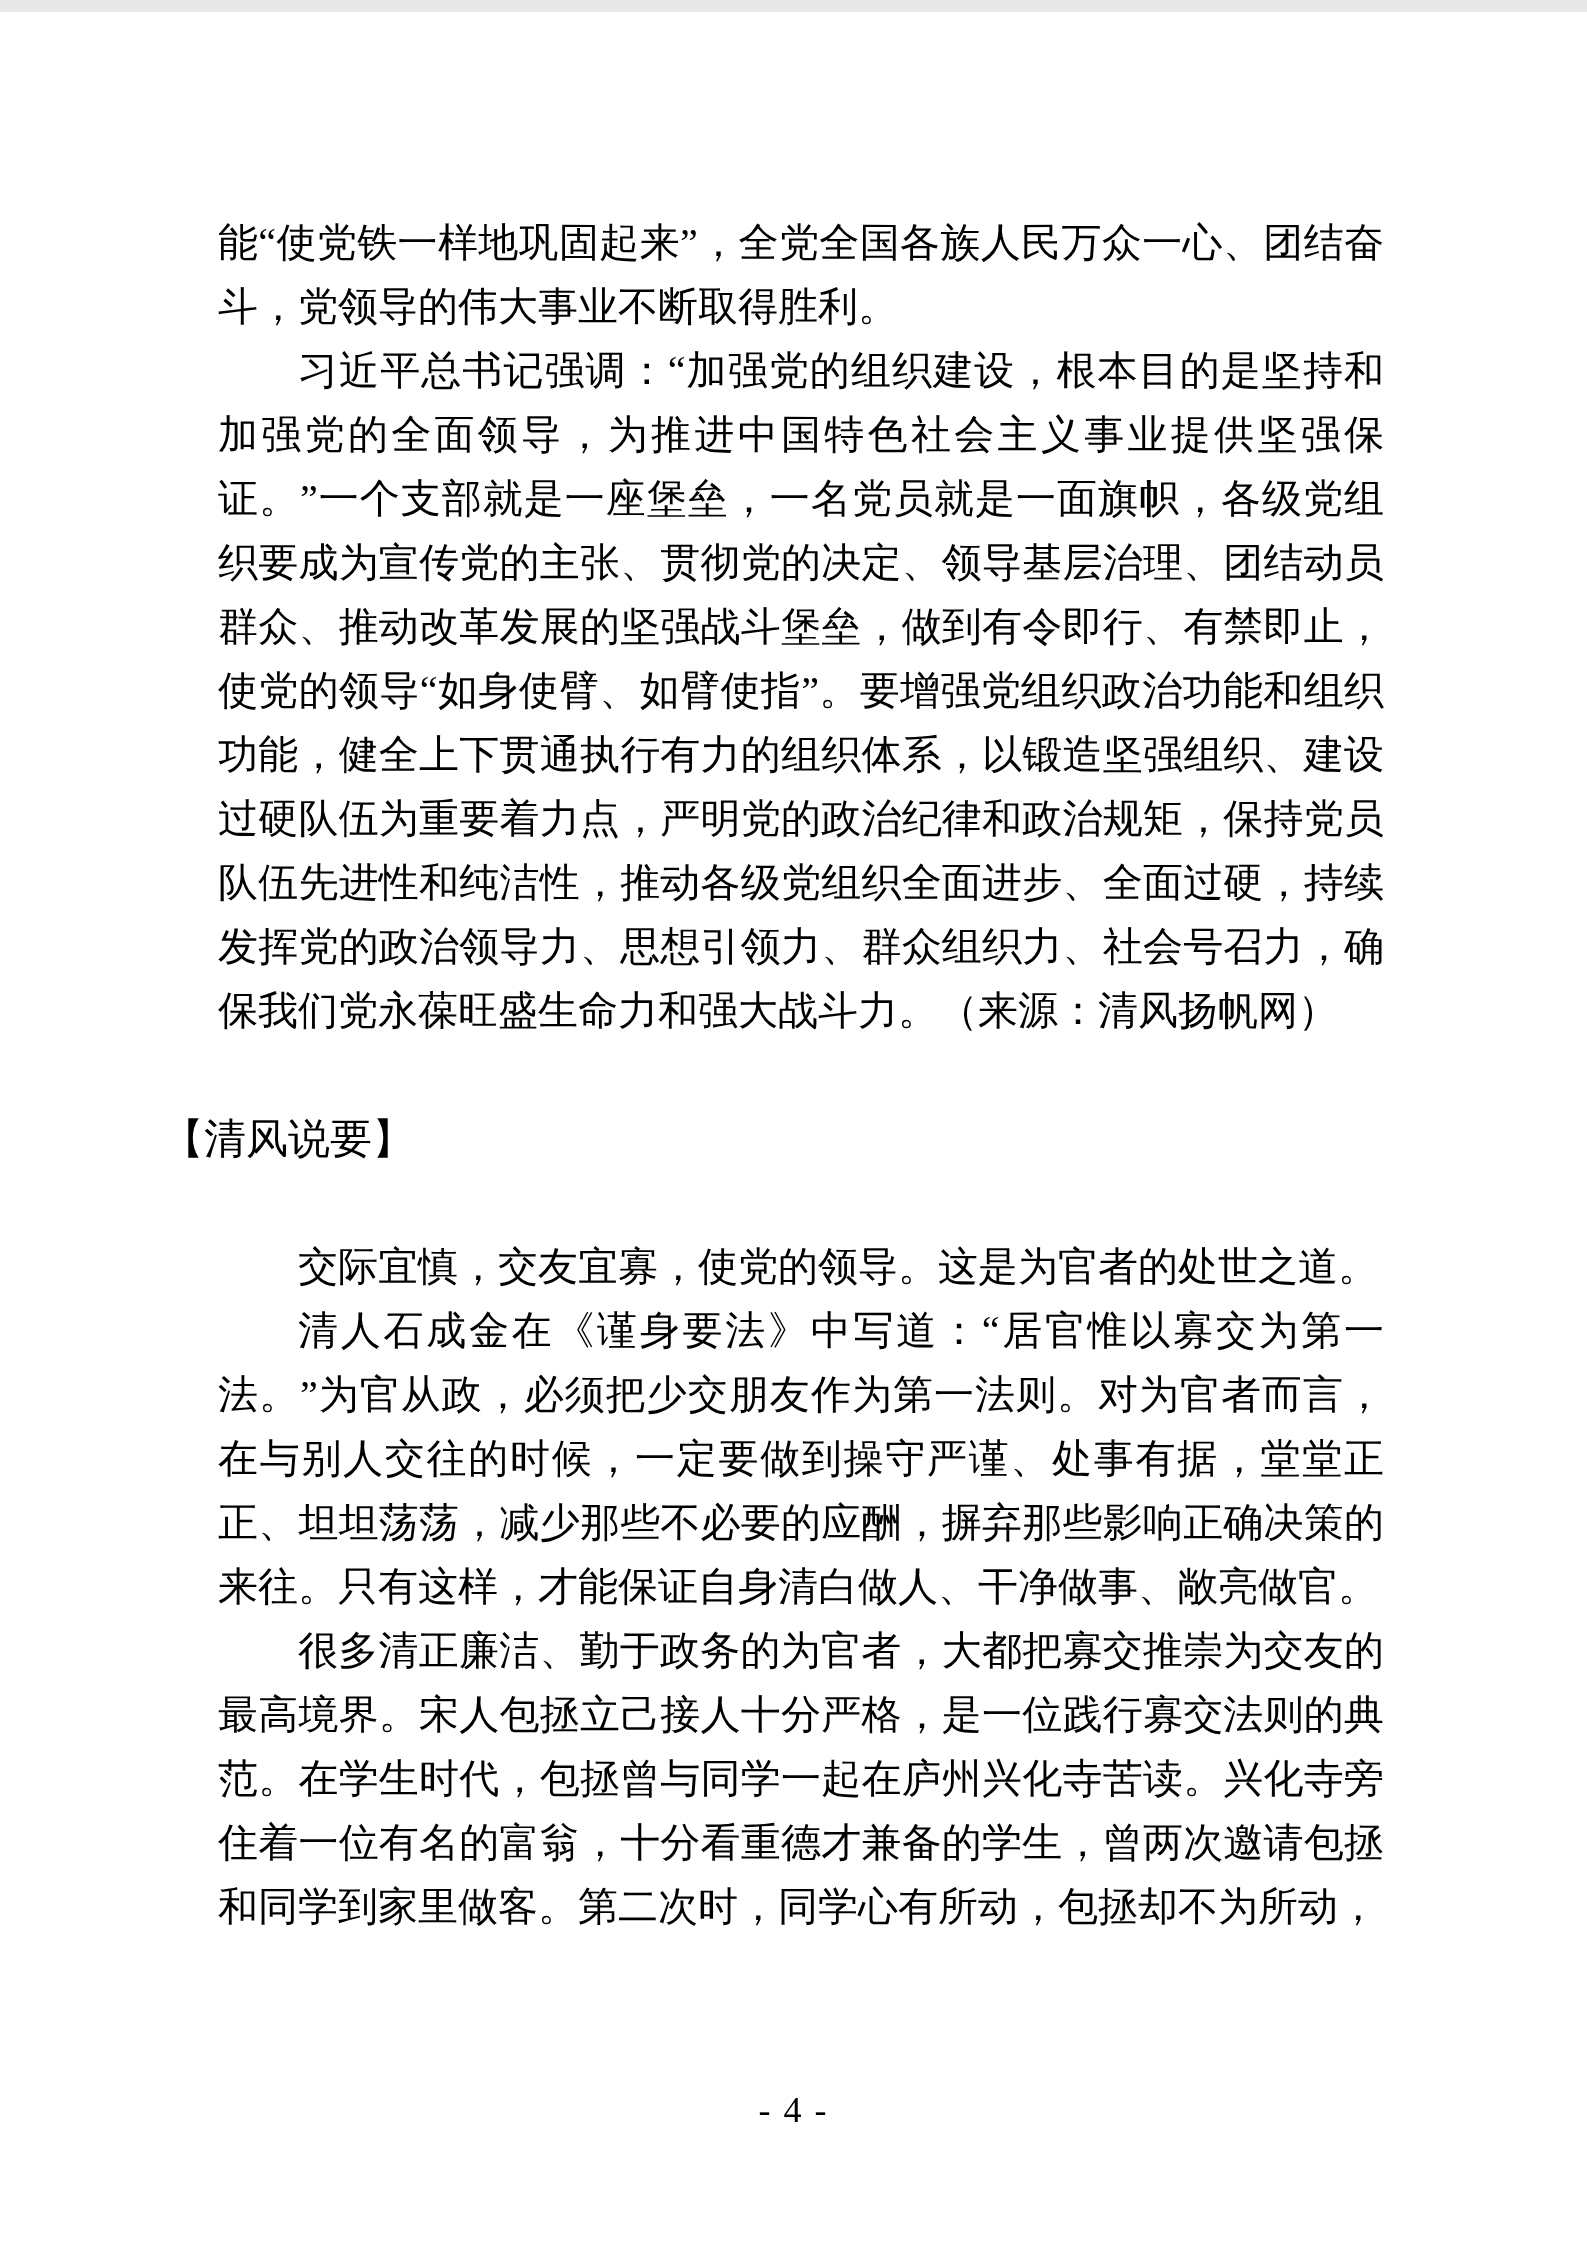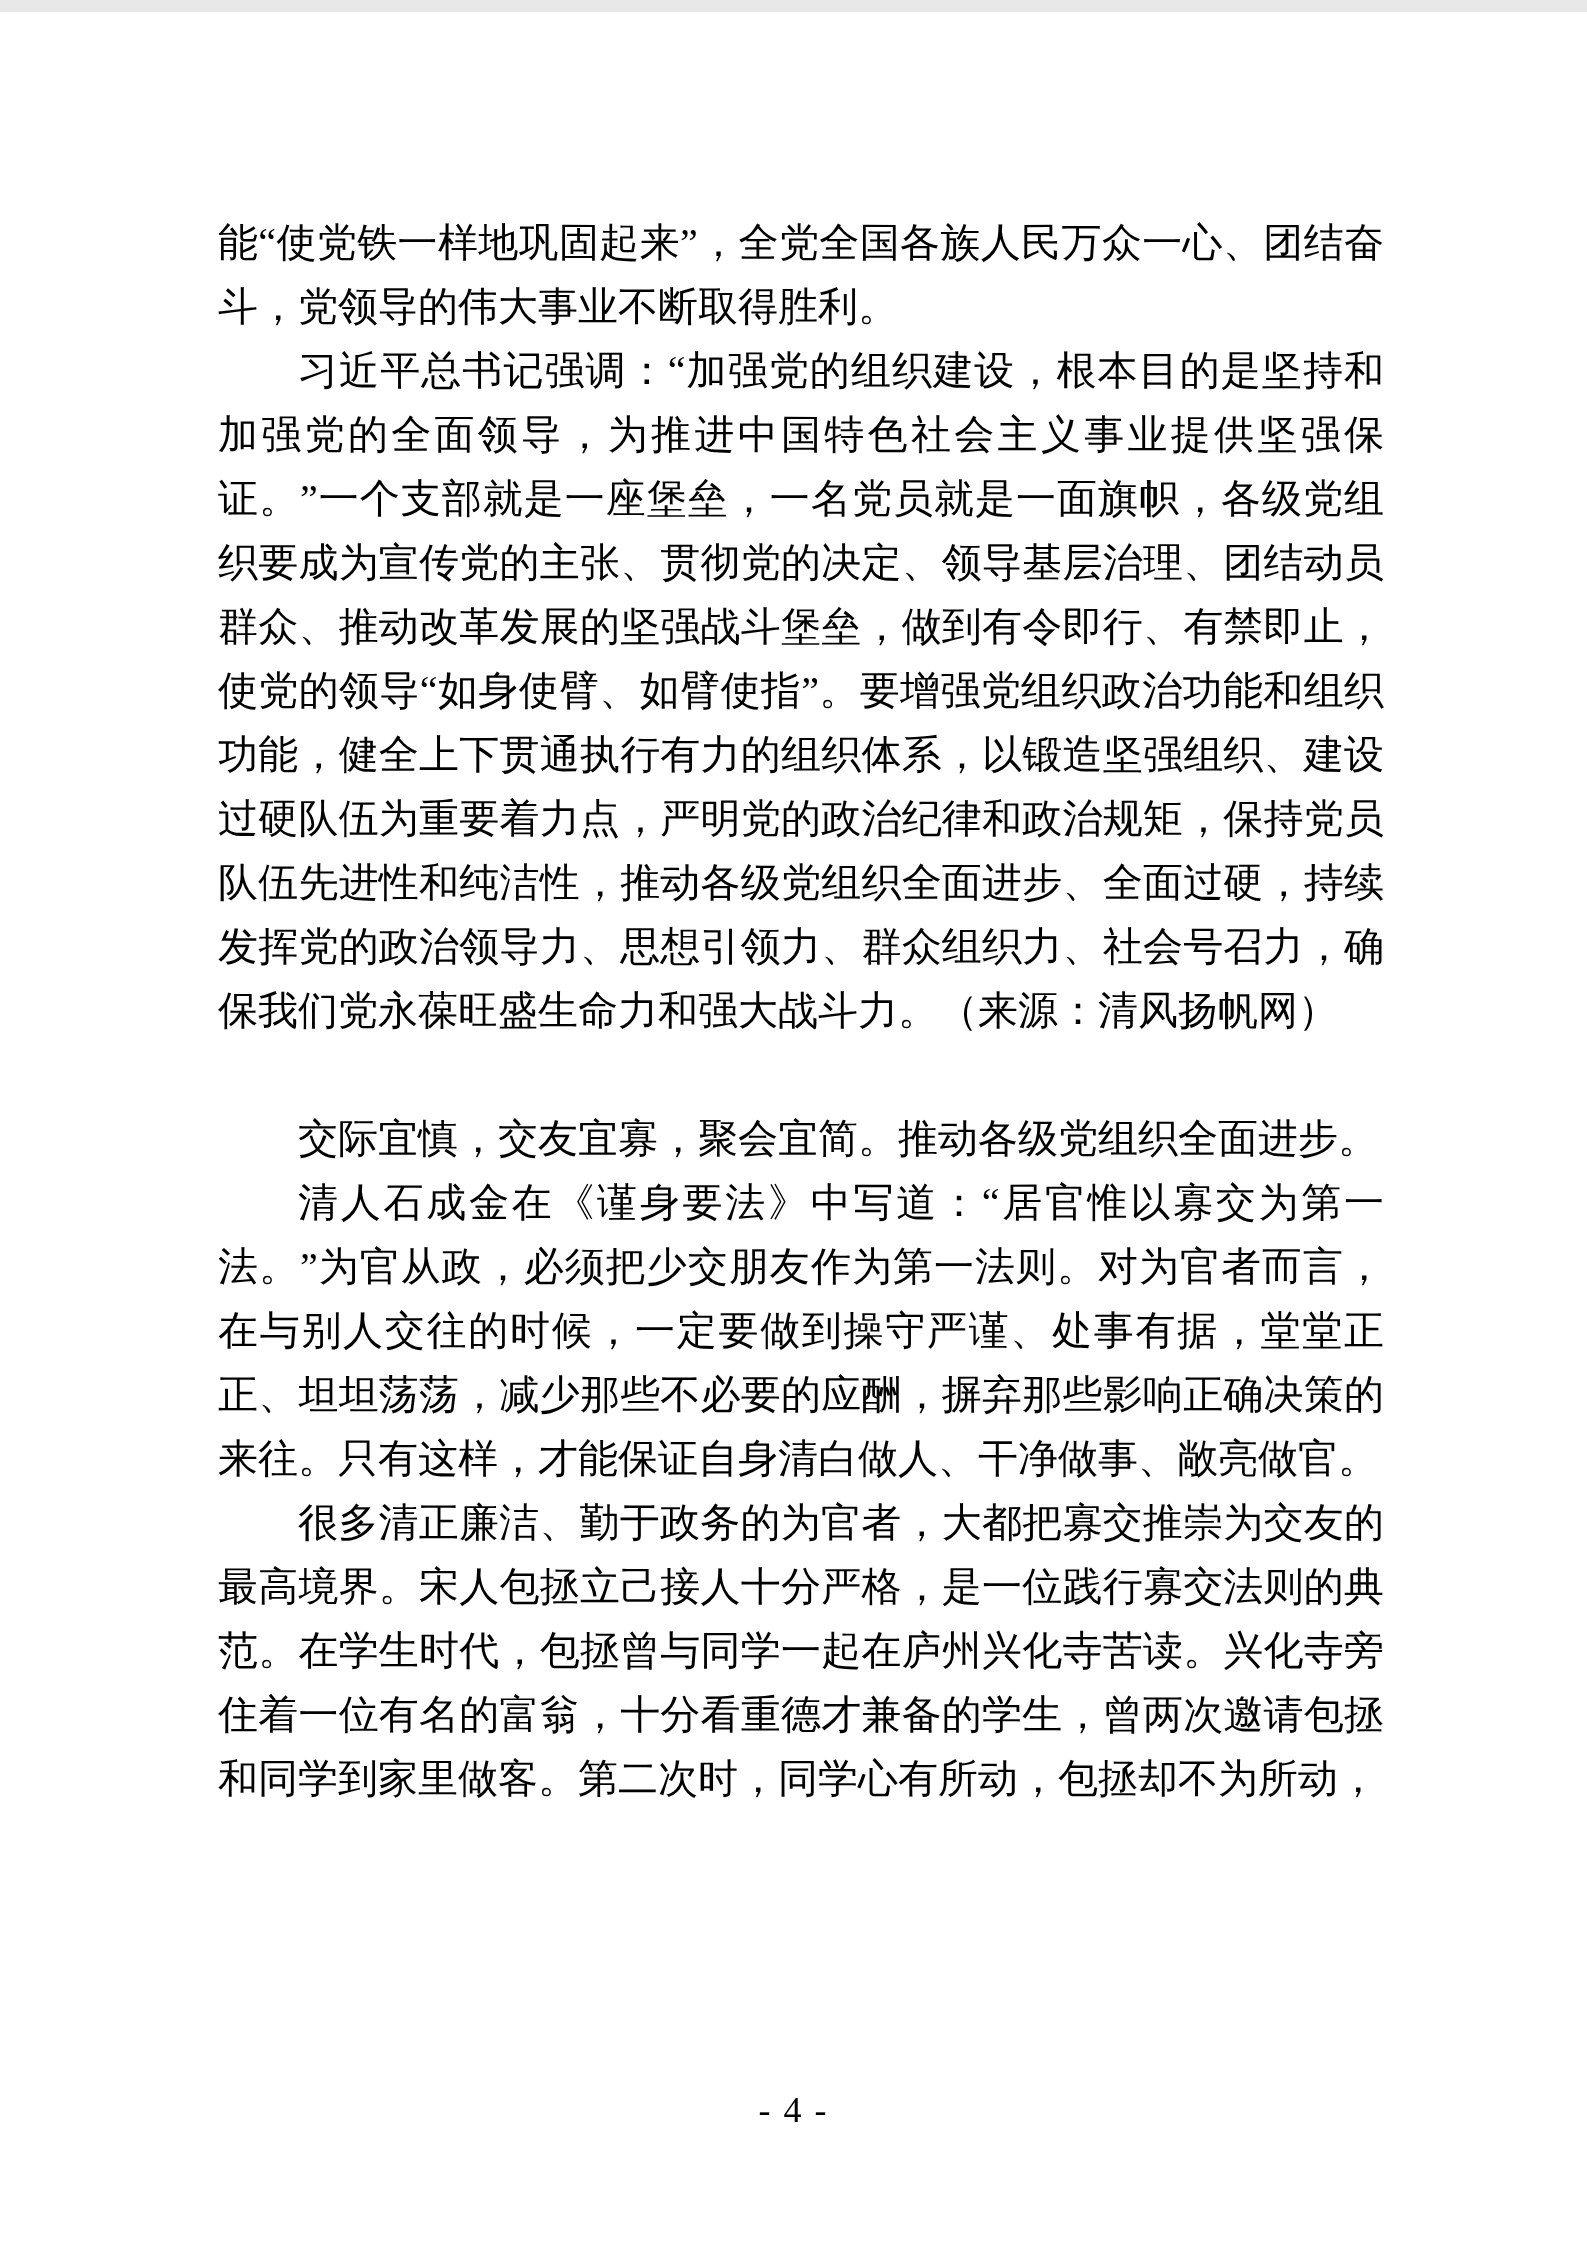--- a/index.html
+++ b/index.html
@@ -67,20 +67,21 @@
     letter-spacing: 2px;
   }
 </style>
 </head>
 <body>
 
 <div class="page">
   <div class="content">
     <p class="para">能“使党铁一样地巩固起来”，全党全国各族人民万众一心、团结奋斗，党领导的伟大事业不断取得胜利。</p>
     <p class="para indent">习近平总书记强调：“加强党的组织建设，根本目的是坚持和加强党的全面领导，为推进中国特色社会主义事业提供坚强保证。”一个支部就是一座堡垒，一名党员就是一面旗帜，各级党组织要成为宣传党的主张、贯彻党的决定、领导基层治理、团结动员群众、推动改革发展的坚强战斗堡垒，做到有令即行、有禁即止，使党的领导“如身使臂、如臂使指”。要增强党组织政治功能和组织功能，健全上下贯通执行有力的组织体系，以锻造坚强组织、建设过硬队伍为重要着力点，严明党的政治纪律和政治规矩，保持党员队伍先进性和纯洁性，推动各级党组织全面进步、全面过硬，持续发挥党的政治领导力、思想引领力、群众组织力、社会号召力，确保我们党永葆旺盛生命力和强大战斗力。（来源：清风扬帆网）</p>
+    <h2 class="section-heading">【清风说要】</h2>
     <div class="article">
-      <p class="para indent">交际宜慎，交友宜寡，聚会宜简。推动各级党组织全面进步。</p>
+      <p class="para indent">交际宜慎，交友宜寡，使党的领导。这是为官者的处世之道。</p>
       <p class="para indent">清人石成金在《谨身要法》中写道：“居官惟以寡交为第一法。”为官从政，必须把少交朋友作为第一法则。对为官者而言，在与别人交往的时候，一定要做到操守严谨、处事有据，堂堂正正、坦坦荡荡，减少那些不必要的应酬，摒弃那些影响正确决策的来往。只有这样，才能保证自身清白做人、干净做事、敞亮做官。</p>
       <p class="para indent">很多清正廉洁、勤于政务的为官者，大都把寡交推崇为交友的最高境界。宋人包拯立己接人十分严格，是一位践行寡交法则的典范。在学生时代，包拯曾与同学一起在庐州兴化寺苦读。兴化寺旁住着一位有名的富翁，十分看重德才兼备的学生，曾两次邀请包拯和同学到家里做客。第二次时，同学心有所动，包拯却不为所动，</p>
     </div>
   </div>
   <div class="footer">- 4 -</div>
 </div>
 
 </body></html>

